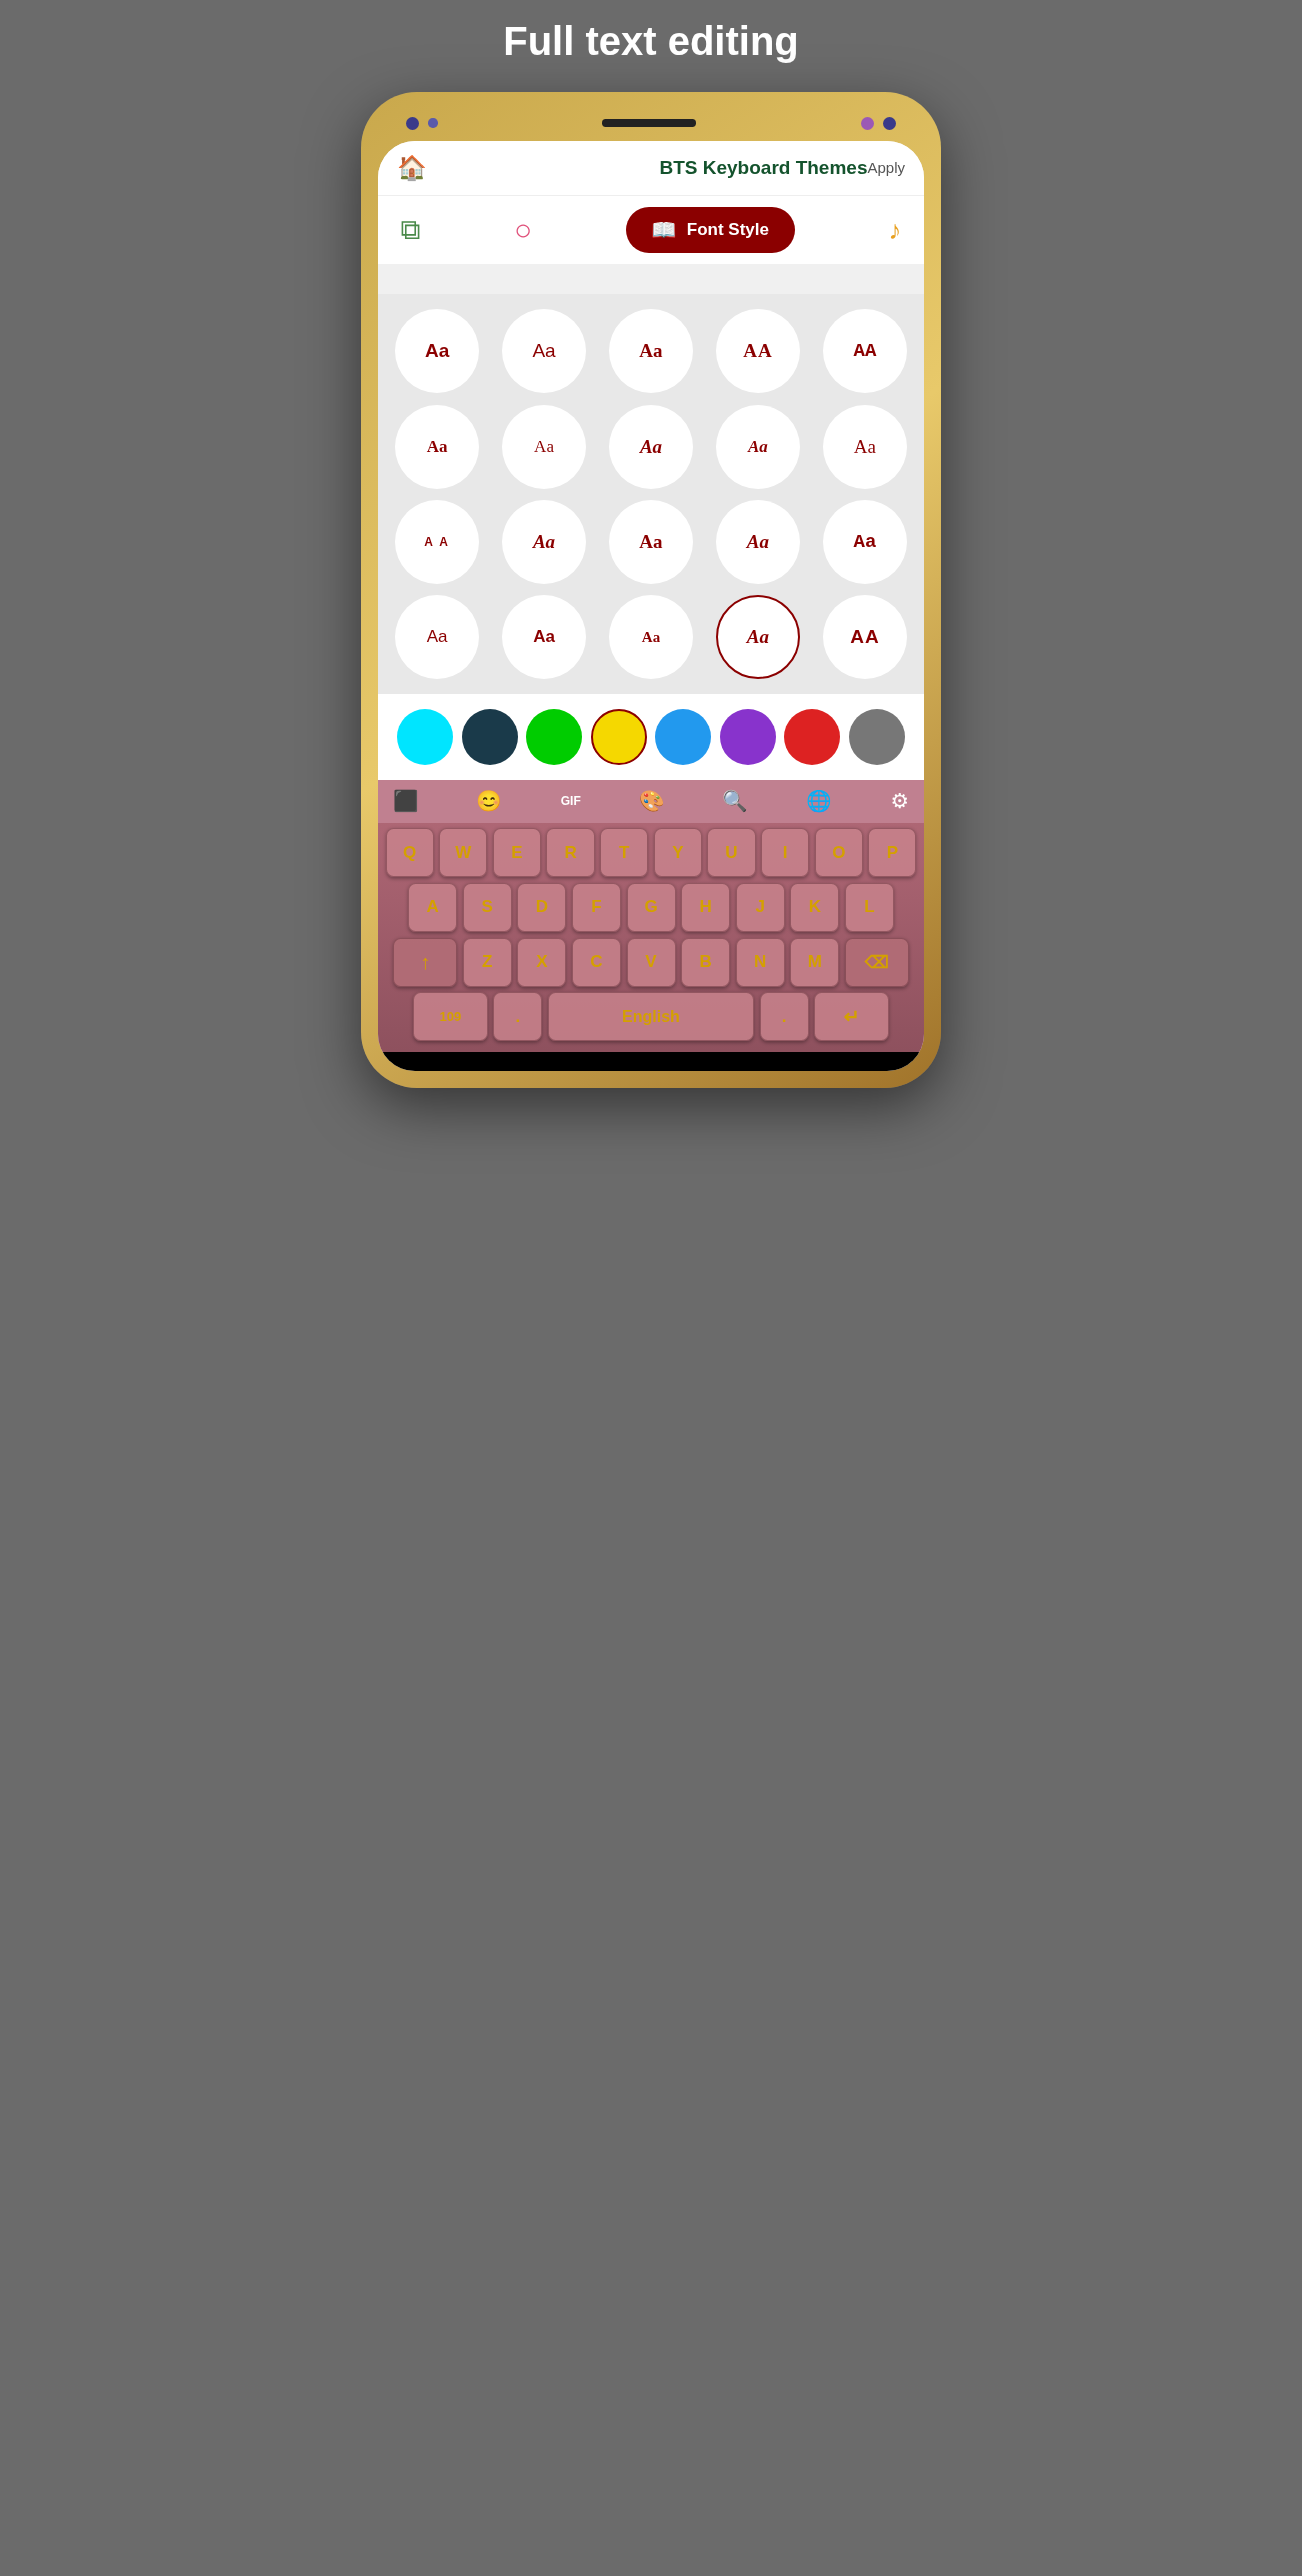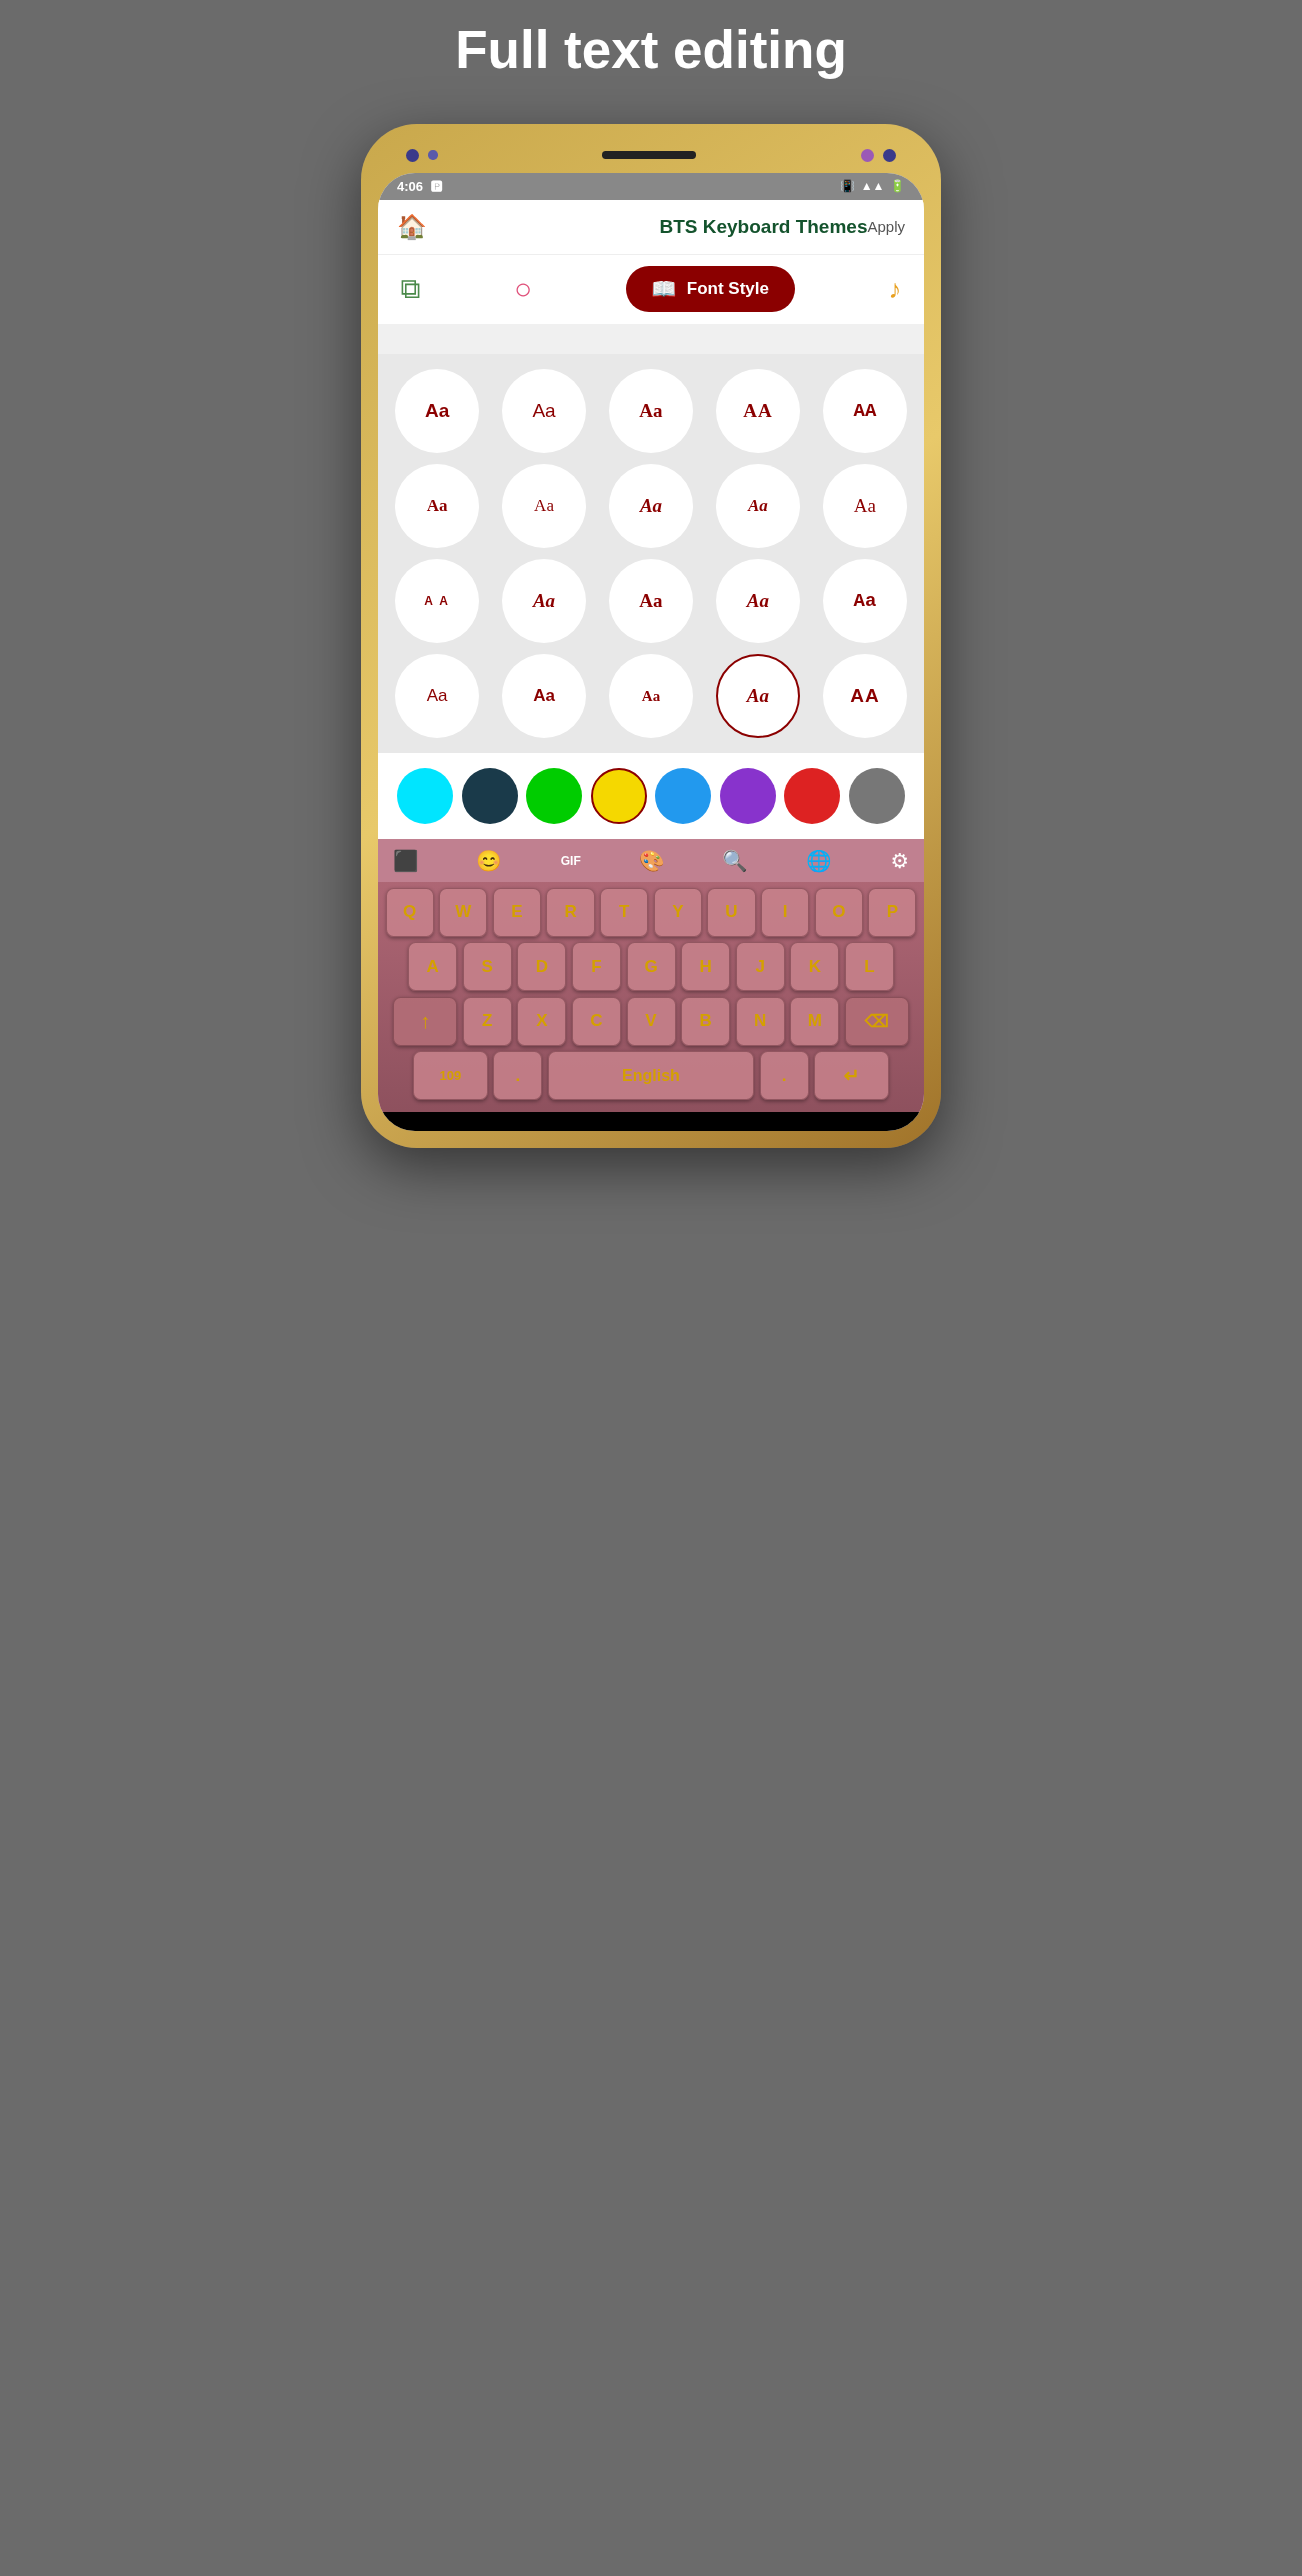--- a/index.html
+++ b/index.html
@@ -13,24 +13,24 @@
       padding: 19px 0;
     }
     .page-wrapper {
       width: 651px;
       display: flex;
       flex-direction: column;
       align-items: center;
     }
     .page-title {
       color: white;
-      font-size: 53px;
+      font-size: 40px;
       font-weight: bold;
       text-align: center;
-      margin-bottom: 44px;
+      margin-bottom: 28px;
     }
     .phone-outer {
       width: 580px;
       background: linear-gradient(145deg, #c9a84c, #e8c96a, #a0732a);
       border-radius: 56px;
       padding: 17px;
       box-shadow: 0 19px 56px rgba(0,0,0,0.5);
       position: relative;
     }
     .phone-top-bar {
@@ -258,31 +258,20 @@
       </div>
       <div class="speaker"></div>
       <div class="phone-camera-right">
         <div class="camera-dot-purple"></div>
         <div class="camera-dot"></div>
       </div>
     </div>
 
     <div class="phone-screen">
 
-      <div class="status-bar">
-        <div class="status-left">
-          <span>4:06</span>
-          <span>🅿</span>
-        </div>
-        <div class="status-right">
-          <span>📳</span>
-          <span>▲▲</span>
-          <span>🔋</span>
-        </div>
-      </div>
 
       <div class="app-header">
         <span style="font-size:24px;">🏠</span>
         <span class="app-title">BTS Keyboard Themes</span>
         <span class="apply-btn">Apply</span>
       </div>
 
       <div class="toolbar-row">
         <span class="toolbar-icon" style="color:#4a8a4a; font-size:28px;">⧉</span>
         <span class="toolbar-icon" style="color:#e0507a; font-size:30px;">○</span>

